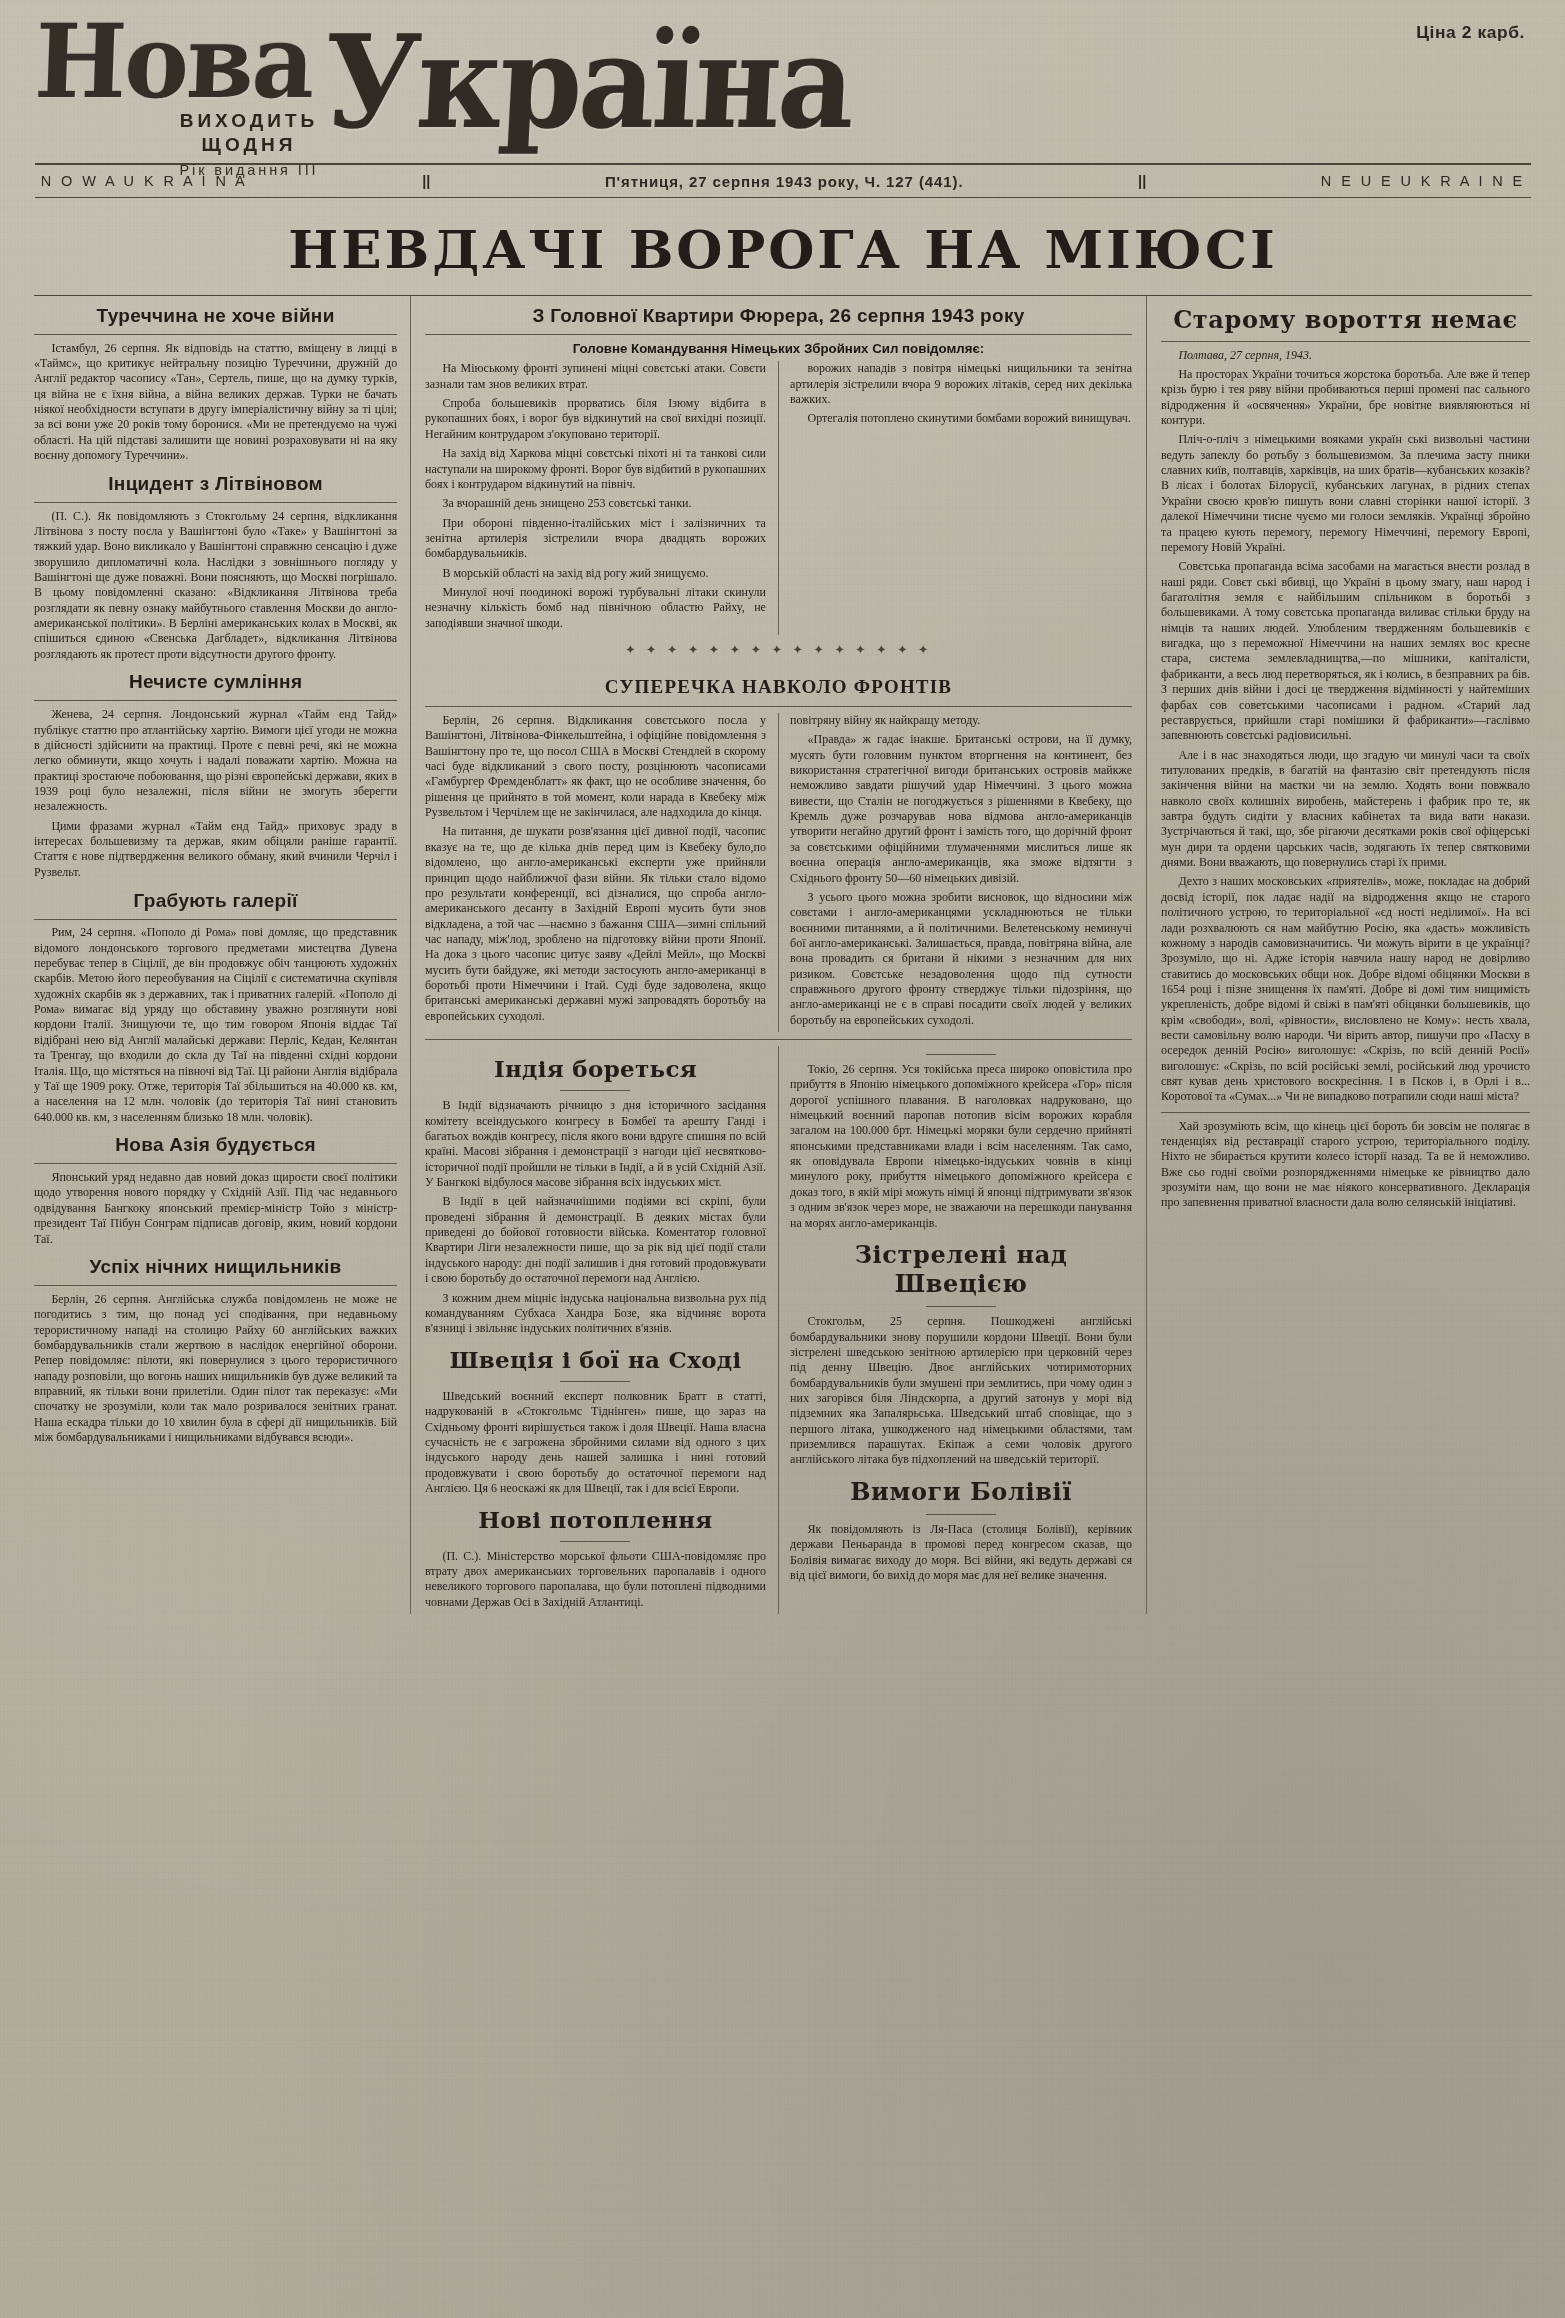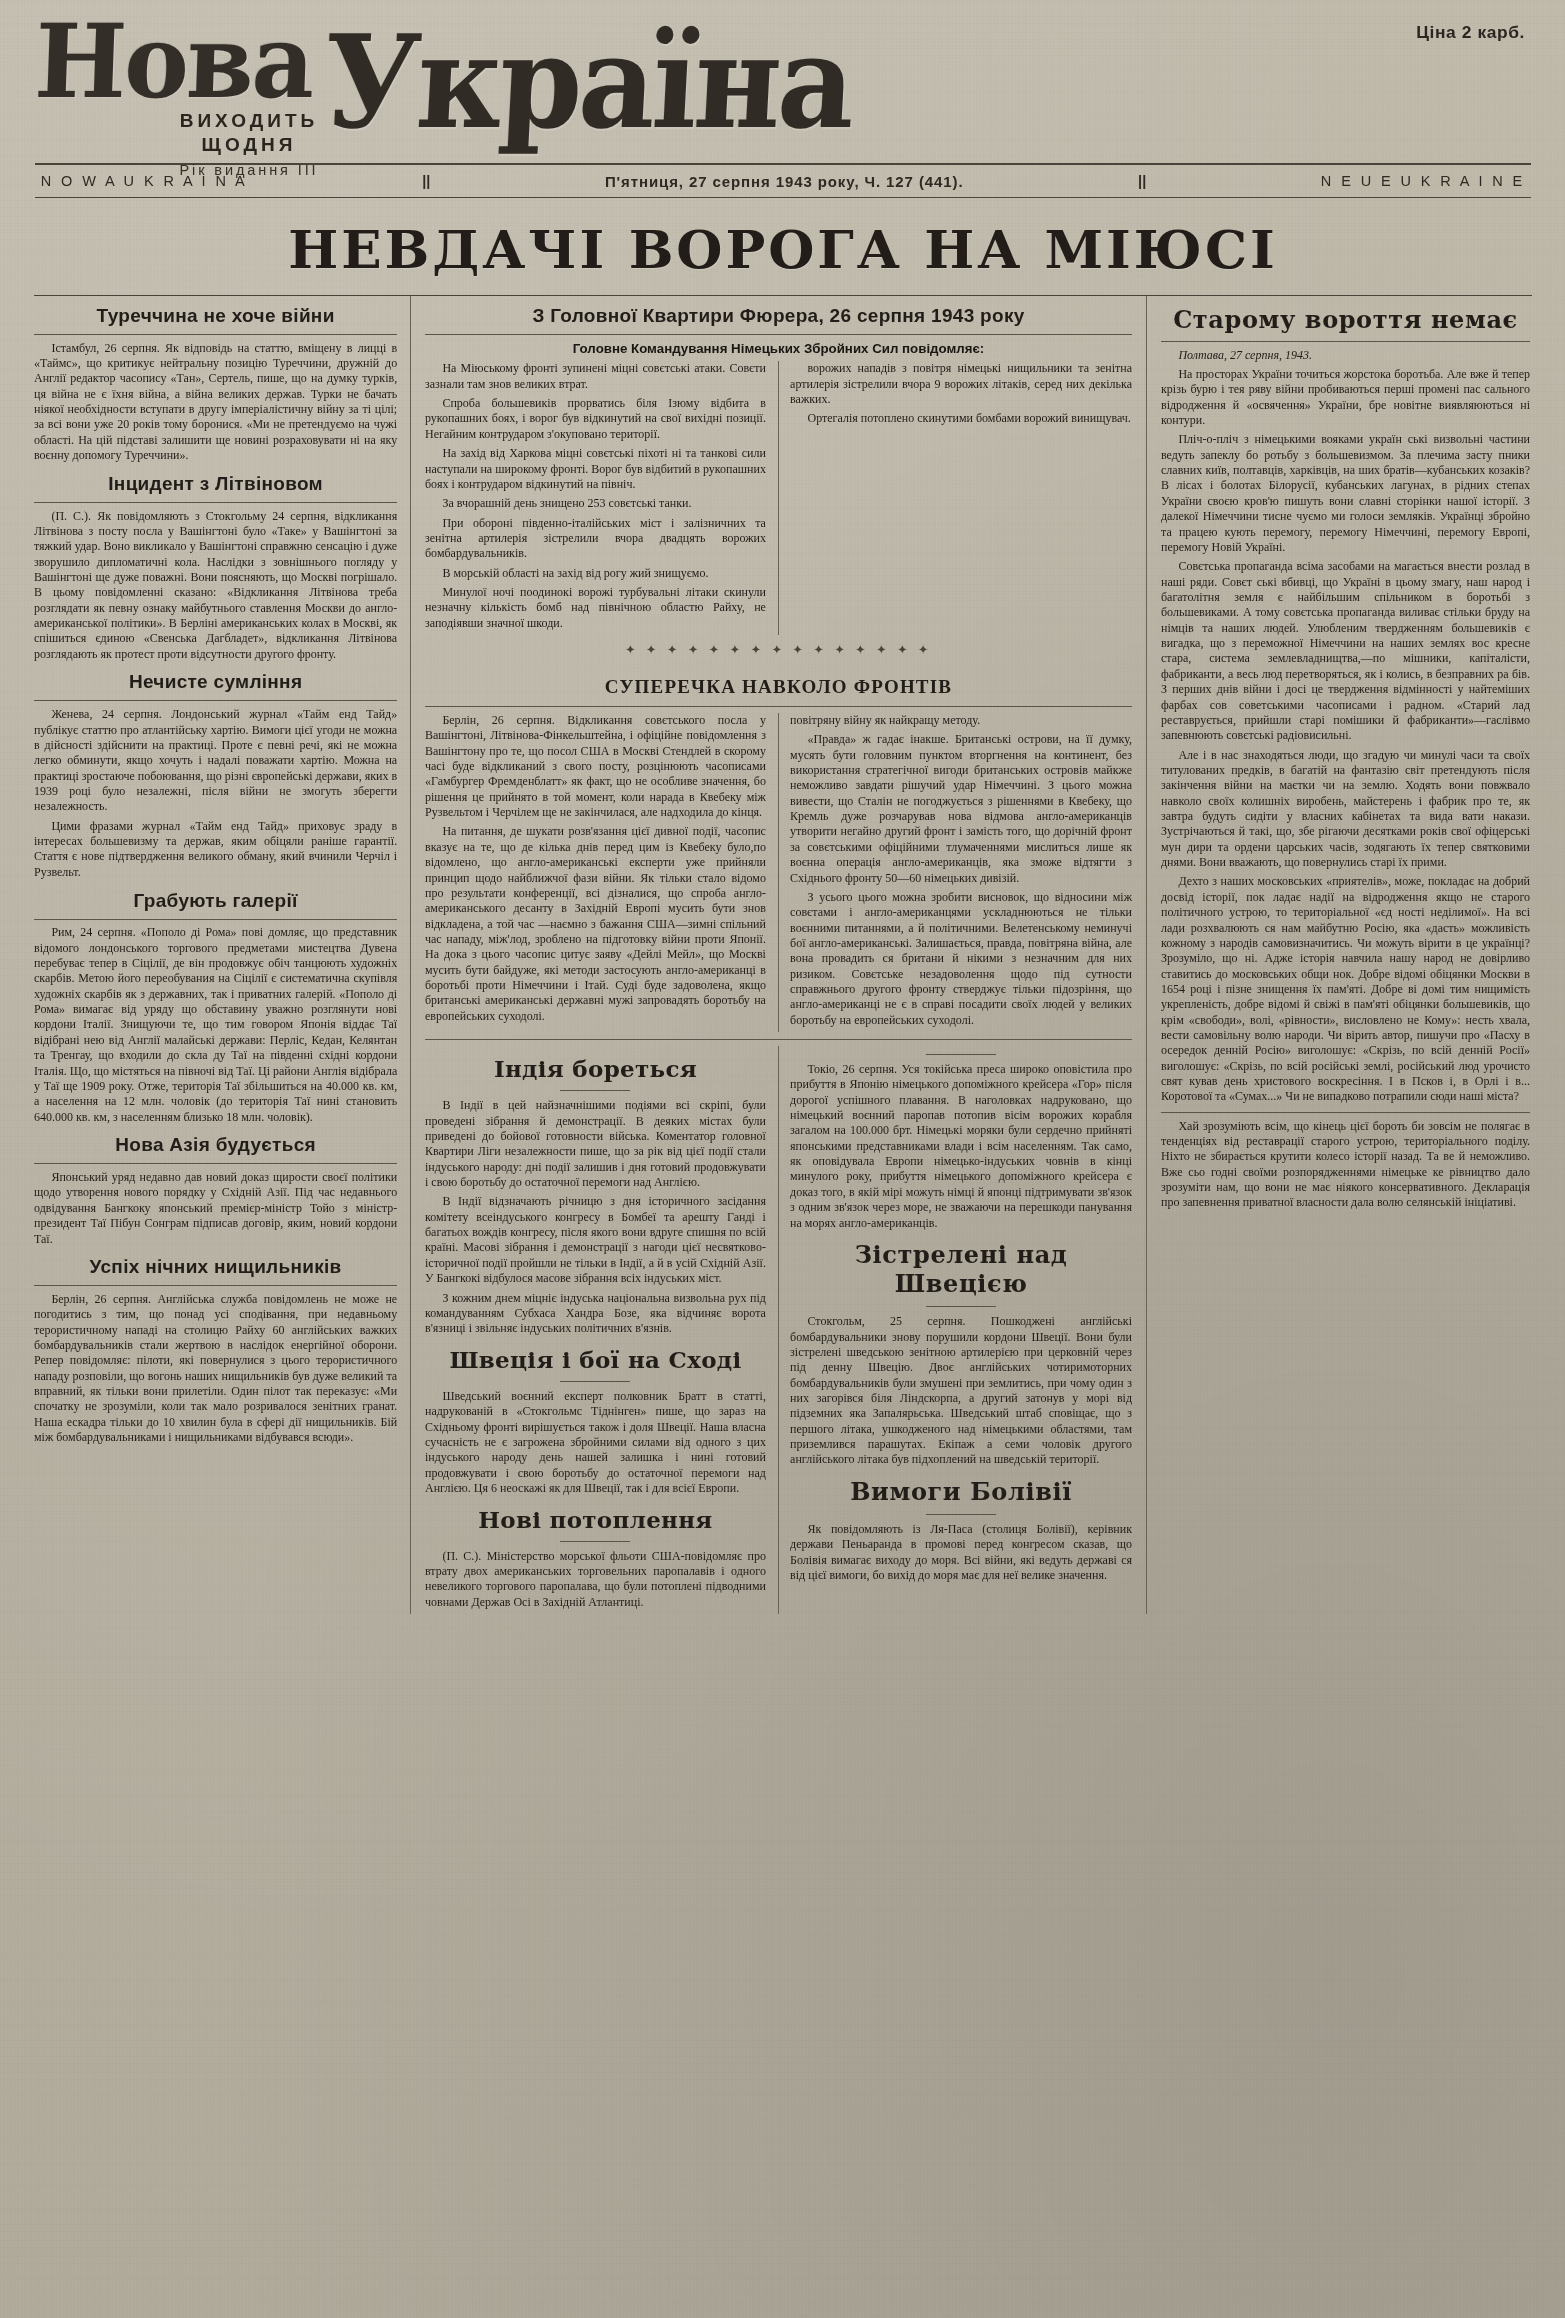--- a/index.html
+++ b/index.html
@@ -311,22 +311,22 @@
         </div>
       </div>
 
       <div class="rule-s"></div>
 
       <div class="subcols2">
         <div class="sc-a">
 
           <h2 class="sec script">Індія бореться</h2>
           <div class="rule-short"></div>
+          <p class="t">В Індії відзначають річницю з дня історичного засідання комітету всеіндуського конгресу в Бомбеї та арешту Ганді і багатьох вождів конгресу, після якого вони вдруге спишня по всій країні. Масові зібрання і демонстрації з нагоди цієї несвятково-історичної події пройшли не тільки в Індії, а й в усій Східній Азії. У Бангкокі відбулося масове зібрання всіх індуських міст.</p>
           <p class="t">В Індії в цей найзначнішими подіями всі скріпі, були проведені зібрання й демонстрації. В деяких містах були приведені до бойової готовности війська. Коментатор головної Квартири Ліги незалежности пише, що за рік від цієї події стали індуського народу: дні події залишив і дня готовий продовжувати і свою боротьбу до остаточної перемоги над Англією.</p>
-          <p class="t">В Індії відзначають річницю з дня історичного засідання комітету всеіндуського конгресу в Бомбеї та арешту Ганді і багатьох вождів конгресу, після якого вони вдруге спишня по всій країні. Масові зібрання і демонстрації з нагоди цієї несвятково-історичної події пройшли не тільки в Індії, а й в усій Східній Азії. У Бангкокі відбулося масове зібрання всіх індуських міст.</p>
           <p class="t">З кожним днем міцніє індуська національна визвольна рух під командуванням Субхаса Хандра Бозе, яка відчиняє ворота в'язниці і звільняє індуських політичних в'язнів.</p>
 
           <h2 class="sec script">Швеція і бої на Сході</h2>
           <div class="rule-short"></div>
           <p class="t">Шведський воєнний експерт полковник Братт в статті, надрукованій в «Стокгольмс Тіднінген» пише, що зараз на Східньому фронті вирішується також і доля Швеції. Наша власна сучасність не є загрожена збройними силами від одного з цих індуського народу день нашей залишка і нині готовий продовжувати і свою боротьбу до остаточної перемоги над Англією. Ця 6 неоскажі як для Швеції, так і для всієї Европи.</p>
 
           <h2 class="sec script">Нові потоплення</h2>
           <div class="rule-short"></div>
           <p class="t">(П. С.). Міністерство морської фльоти США-повідомляє про втрату двох америкaнських торговельних паропалавів і одного невеликого торгового паропалава, що були потоплені підводними човнами Держав Осі в Західній Атлантиці.</p>
 

